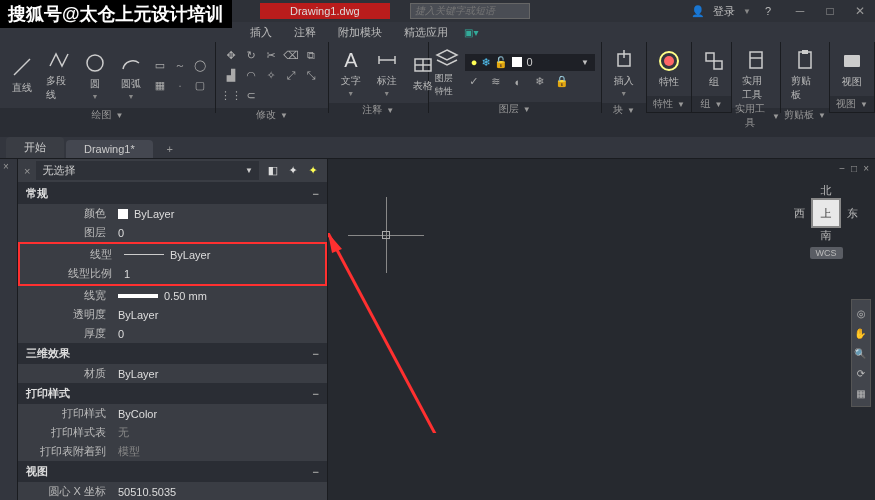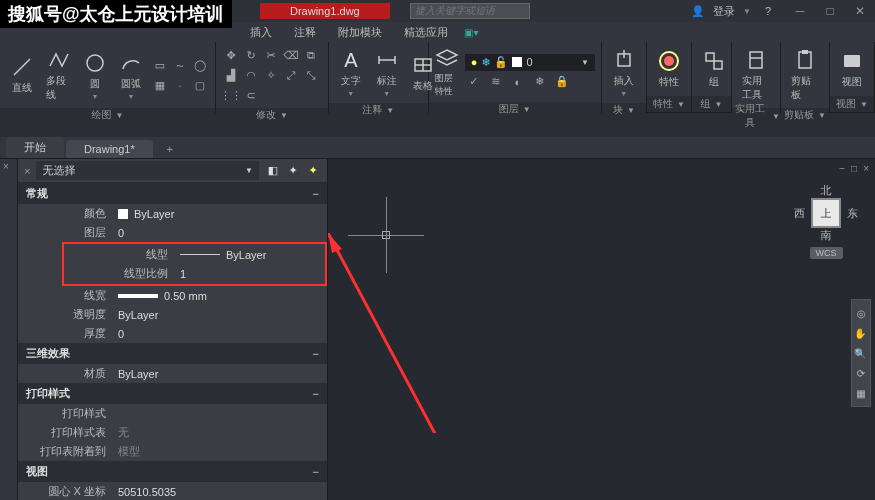--- a/index.html
+++ b/index.html
@@ -65,21 +65,21 @@
 .props-section-hdr { background: #2a2d34; padding: 3px 8px; color: #ddd; font-size: 11px; font-weight: bold; display: flex; align-items: center; justify-content: space-between; }
 .props-section-hdr .collapse { font-size: 11px; color: #999; }
 .props-row { display: flex; padding: 2px 0; }
 .props-label { width: 100px; text-align: right; padding-right: 12px; color: #bbb; font-size: 11px; }
 .props-value { flex: 1; color: #ddd; font-size: 11px; display: flex; align-items: center; gap: 6px; }
 .props-value.dim { color: #888; }
 .props-swatch { width: 10px; height: 10px; background: #fff; display: inline-block; }
 .props-line { display: inline-block; width: 40px; height: 1px; background: #ccc; }
 .props-thick-line { display: inline-block; width: 40px; height: 4px; background: #fff; }
 
-.highlight-box { border: 2px solid #ff3030; padding: 1px 16px; margin-left: 44px; }
+.highlight-box { border: 2px solid #ff3030; padding: 1px 4px; }
 
 .props-footer { height: 16px; background: #2a2d34; border-top: 1px solid #1a1c20; }
 
 
 .canvas { flex: 1; background: #26292f; position: relative; }
 .canvas-close-min { position: absolute; top: 4px; right: 6px; display: flex; gap: 6px; color: #999; font-size: 10px; }
 .crosshair-h { position: absolute; top: 76px; left: 20px; width: 76px; height: 1px; background: #888; }
 .crosshair-v { position: absolute; top: 38px; left: 58px; width: 1px; height: 76px; background: #888; }
 .crosshair-box { position: absolute; top: 72px; left: 54px; width: 8px; height: 8px; border: 1px solid #aaa; }
 
@@ -462,20 +462,21 @@
           <div class="props-label">材质</div>
           <div class="props-value">ByLayer</div>
         </div>
 
       <div class="props-section-hdr">
           <span>打印样式</span>
           <span class="collapse">−</span>
         </div>
       <div class="props-row">
           <div class="props-label">打印样式</div>
+          <div class="props-value">ByColor</div>
         </div>
       <div class="props-row">
           <div class="props-label">打印样式表</div>
           <div class="props-value dim">无</div>
         </div>
       <div class="props-row">
           <div class="props-label">打印表附着到</div>
           <div class="props-value dim">模型</div>
         </div>
 

